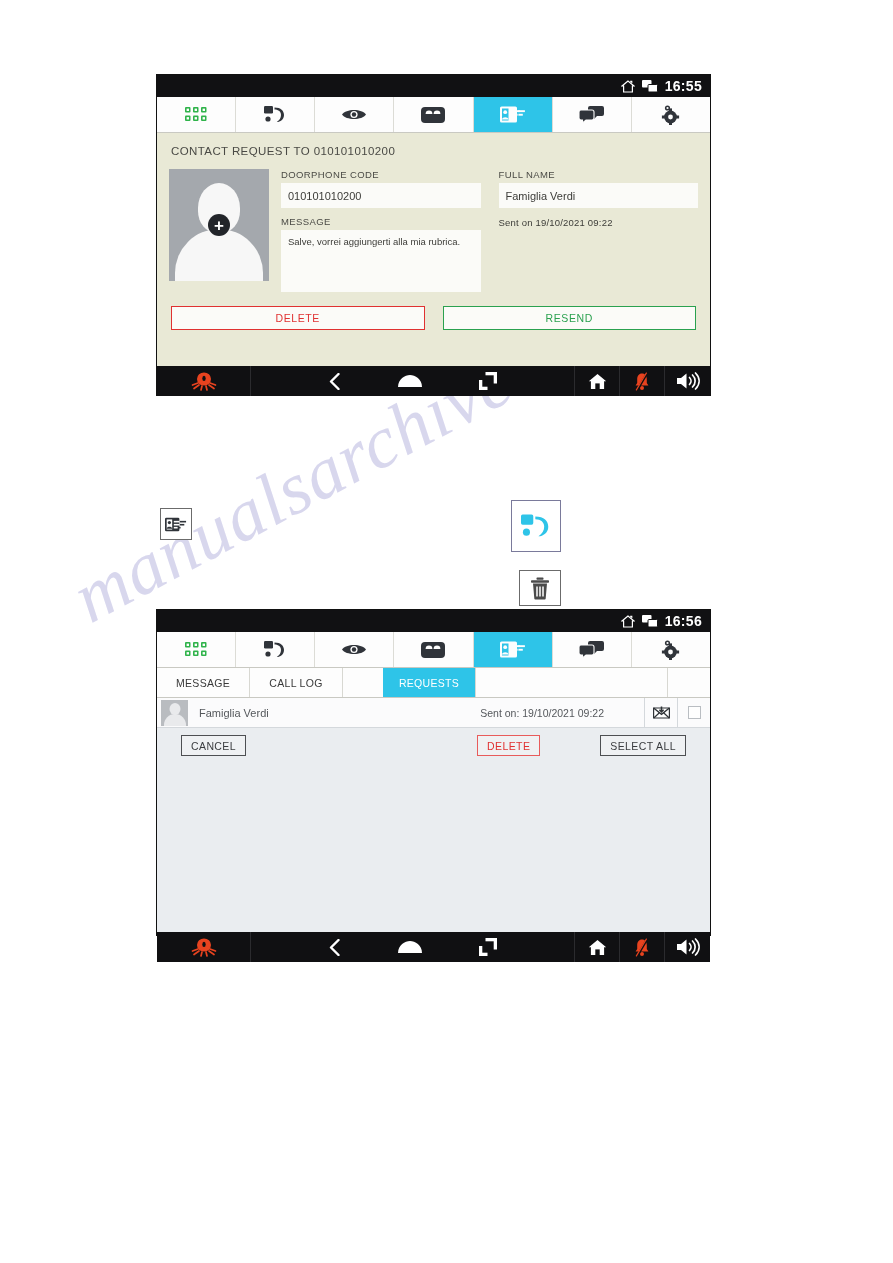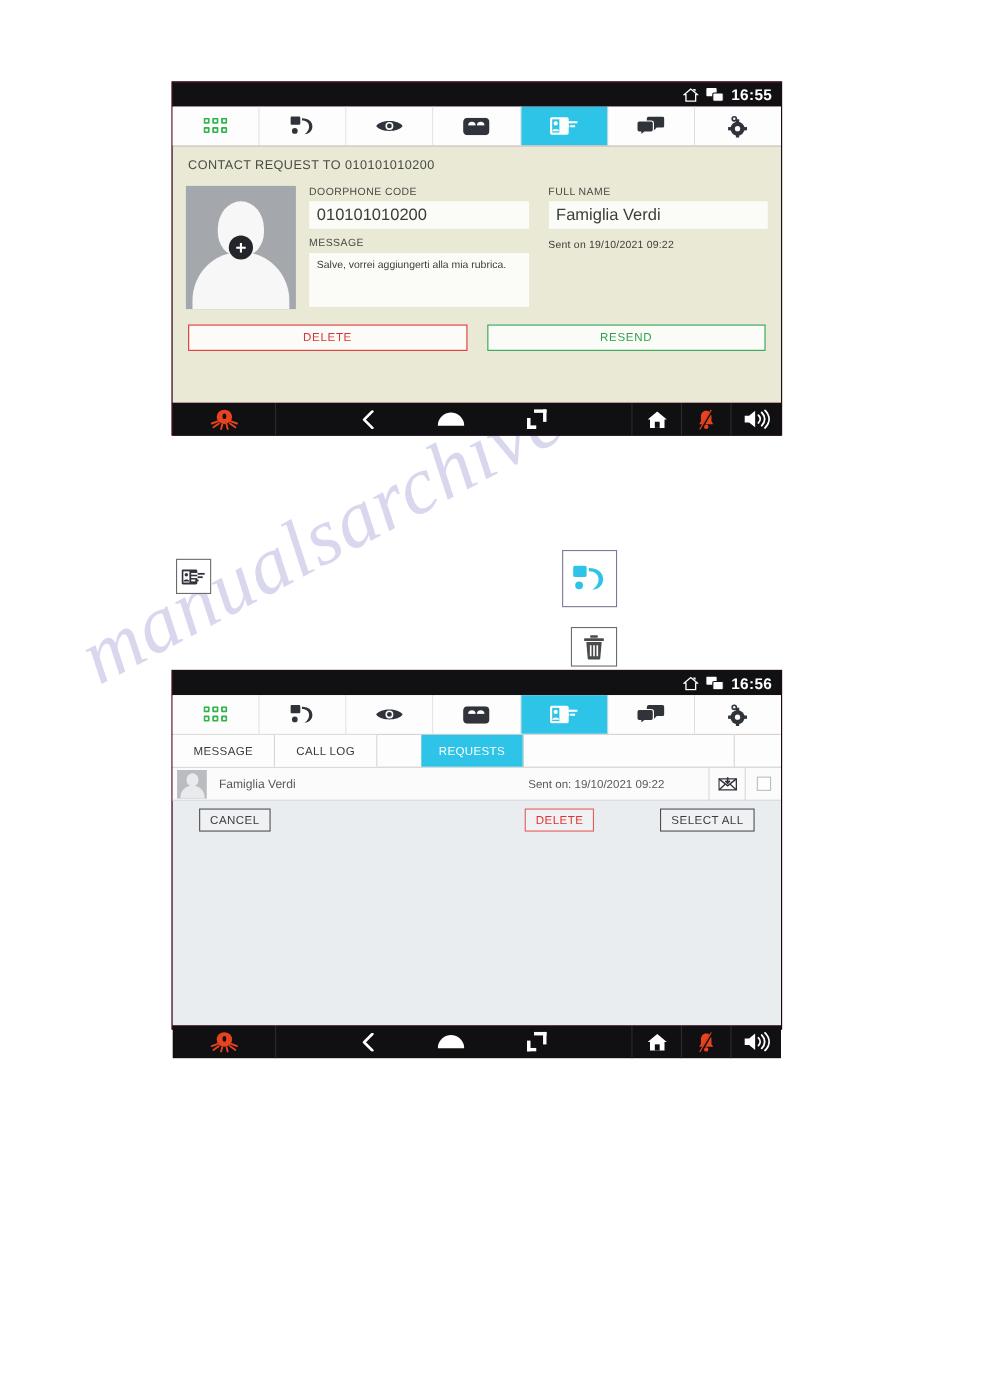--- a/index.html
+++ b/index.html
@@ -164,30 +164,30 @@
     color: #4a4a45;
     letter-spacing: .4px;
     margin-bottom: 3px;
   }
   .finput {
     width: 100%;
     height: 25px;
     background: #fbfbf8;
     border: none;
     font-family: "Liberation Sans", sans-serif;
-    font-size: 15px;
+    font-size: 11px;
     color: #3c3c38;
     padding: 0 7px;
     display: flex;
     align-items: center;
     outline: none;
   }
   .ftext {
     width: 100%;
-    height: 49px;
+    height: 62px;
     background: #fbfbf8;
     border: none;
     font-family: "Liberation Sans", sans-serif;
     font-size: 9.5px;
     color: #3c3c38;
     padding: 6px 7px;
     resize: none;
     outline: none;
     line-height: 1.35;
   }

